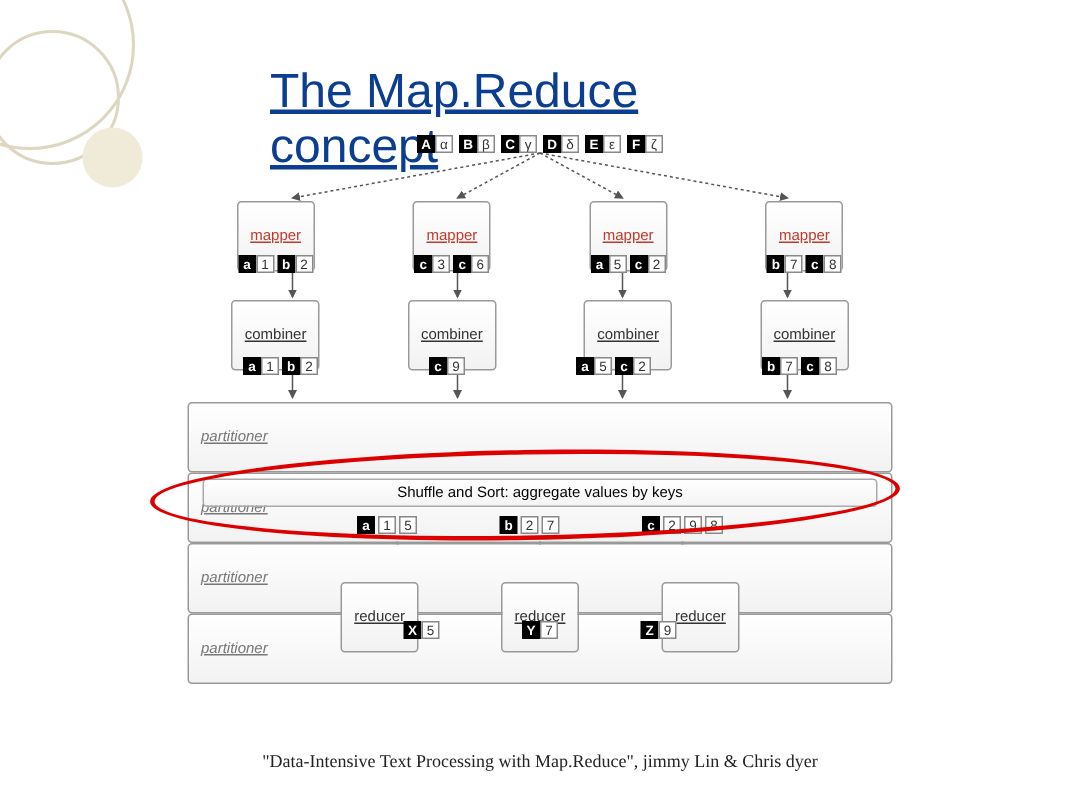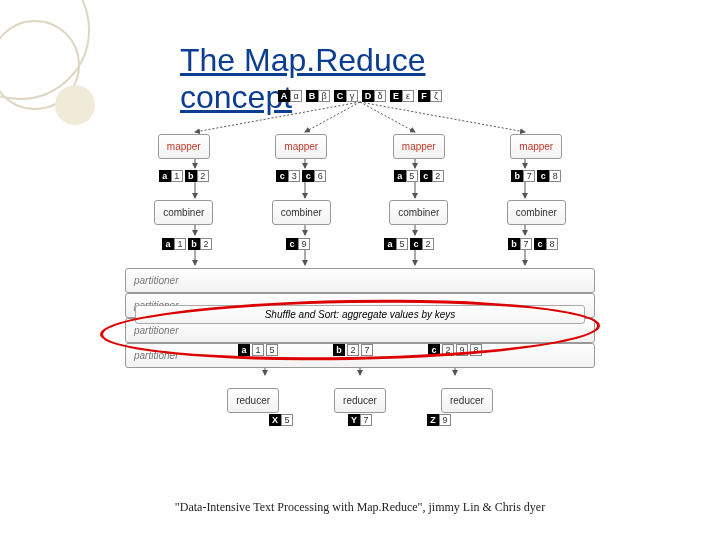--- a/index.html
+++ b/index.html
@@ -10,21 +10,21 @@
   .c2 { width: 90px; height: 90px; left: -10px; top: 20px; }
   .c3 { width: 40px; height: 40px; left: 55px; top: 85px; background: #f0ebd8; border: none; }
   .title { position: absolute; top: 30px; left: 50%; transform: translateX(-50%); color: #0b3d91; font-size: 32px; text-decoration: underline; font-weight: 400; margin-top: 12px; }
   .diagram { position: absolute; top: 90px; left: 125px; width: 470px; height: 380px; }
   svg.arrows { position: absolute; top: 0; left: 0; width: 470px; height: 380px; pointer-events: none; }
   .row { position: absolute; width: 100%; display: flex; justify-content: space-around; }
   .group { display: flex; gap: 2px; align-items: center; }
   .kb { display: inline-flex; align-items: center; }
   .k { background: #000; color: #fff; font-size: 9px; width: 12px; height: 12px; display: flex; align-items: center; justify-content: center; font-weight: bold; }
   .v { background: #fff; border: 1px solid #888; color: #333; font-size: 9px; width: 12px; height: 12px; display: flex; align-items: center; justify-content: center; }
-  .node { border: 1px solid #999; border-radius: 3px; padding: 6px 8px; font-size: 10px; background: linear-gradient(#fff,#f2f2f2); color: #333; white-space: nowrap; }
+  .node { border: 1px solid #999; border-radius: 3px; padding: 17px 8px; font-size: 10px; background: linear-gradient(#fff,#f2f2f2); color: #333; white-space: nowrap; text-decoration: underline; }
   .node.mapper { color: #c0392b; }
   .node.partitioner { color: #777; font-style: italic; }
   .shuffle { position: absolute; border: 1px solid #aaa; border-radius: 3px; font-size: 10px; text-align: center; padding: 3px 0; background: linear-gradient(#fff,#f4f4f4); left: 10px; right: 10px; }
   .reducer-row { justify-content: center; gap: 55px; }
   .citation { position: absolute; bottom: 25px; left: 50%; transform: translateX(-50%); font-size: 12px; font-family: Georgia, serif; color: #222; white-space: nowrap; }
   .ellipse-highlight { position: absolute; border: 3px solid #d00; border-radius: 50%; width: 500px; height: 60px; left: 100px; top: 300px; transform: rotate(-1deg); }
 </style>
 </head>
 <body>
 
@@ -210,21 +210,21 @@
         </div>
       </div>
 
     <div class="row" style="top:178px;flex-direction:column;" id="part-row">
         <div class="node partitioner">partitioner</div>
         <div class="node partitioner">partitioner</div>
         <div class="node partitioner">partitioner</div>
         <div class="node partitioner">partitioner</div>
       </div>
 
-    <div class="shuffle" style="top:215px;font-style:italic;">Shuffle and Sort: aggregate values by keys</div>
+    <div class="shuffle" style="top:229px;">Shuffle and Sort: aggregate values by keys</div>
 
     <div class="row reducer-row" style="top:254px;" id="shuffout-row">
         <div class="group">
           <span class="k">a</span>
           <span class="v">1</span>
           <span class="v">5</span>
         </div>
         <div class="group">
           <span class="k">b</span>
           <span class="v">2</span>

